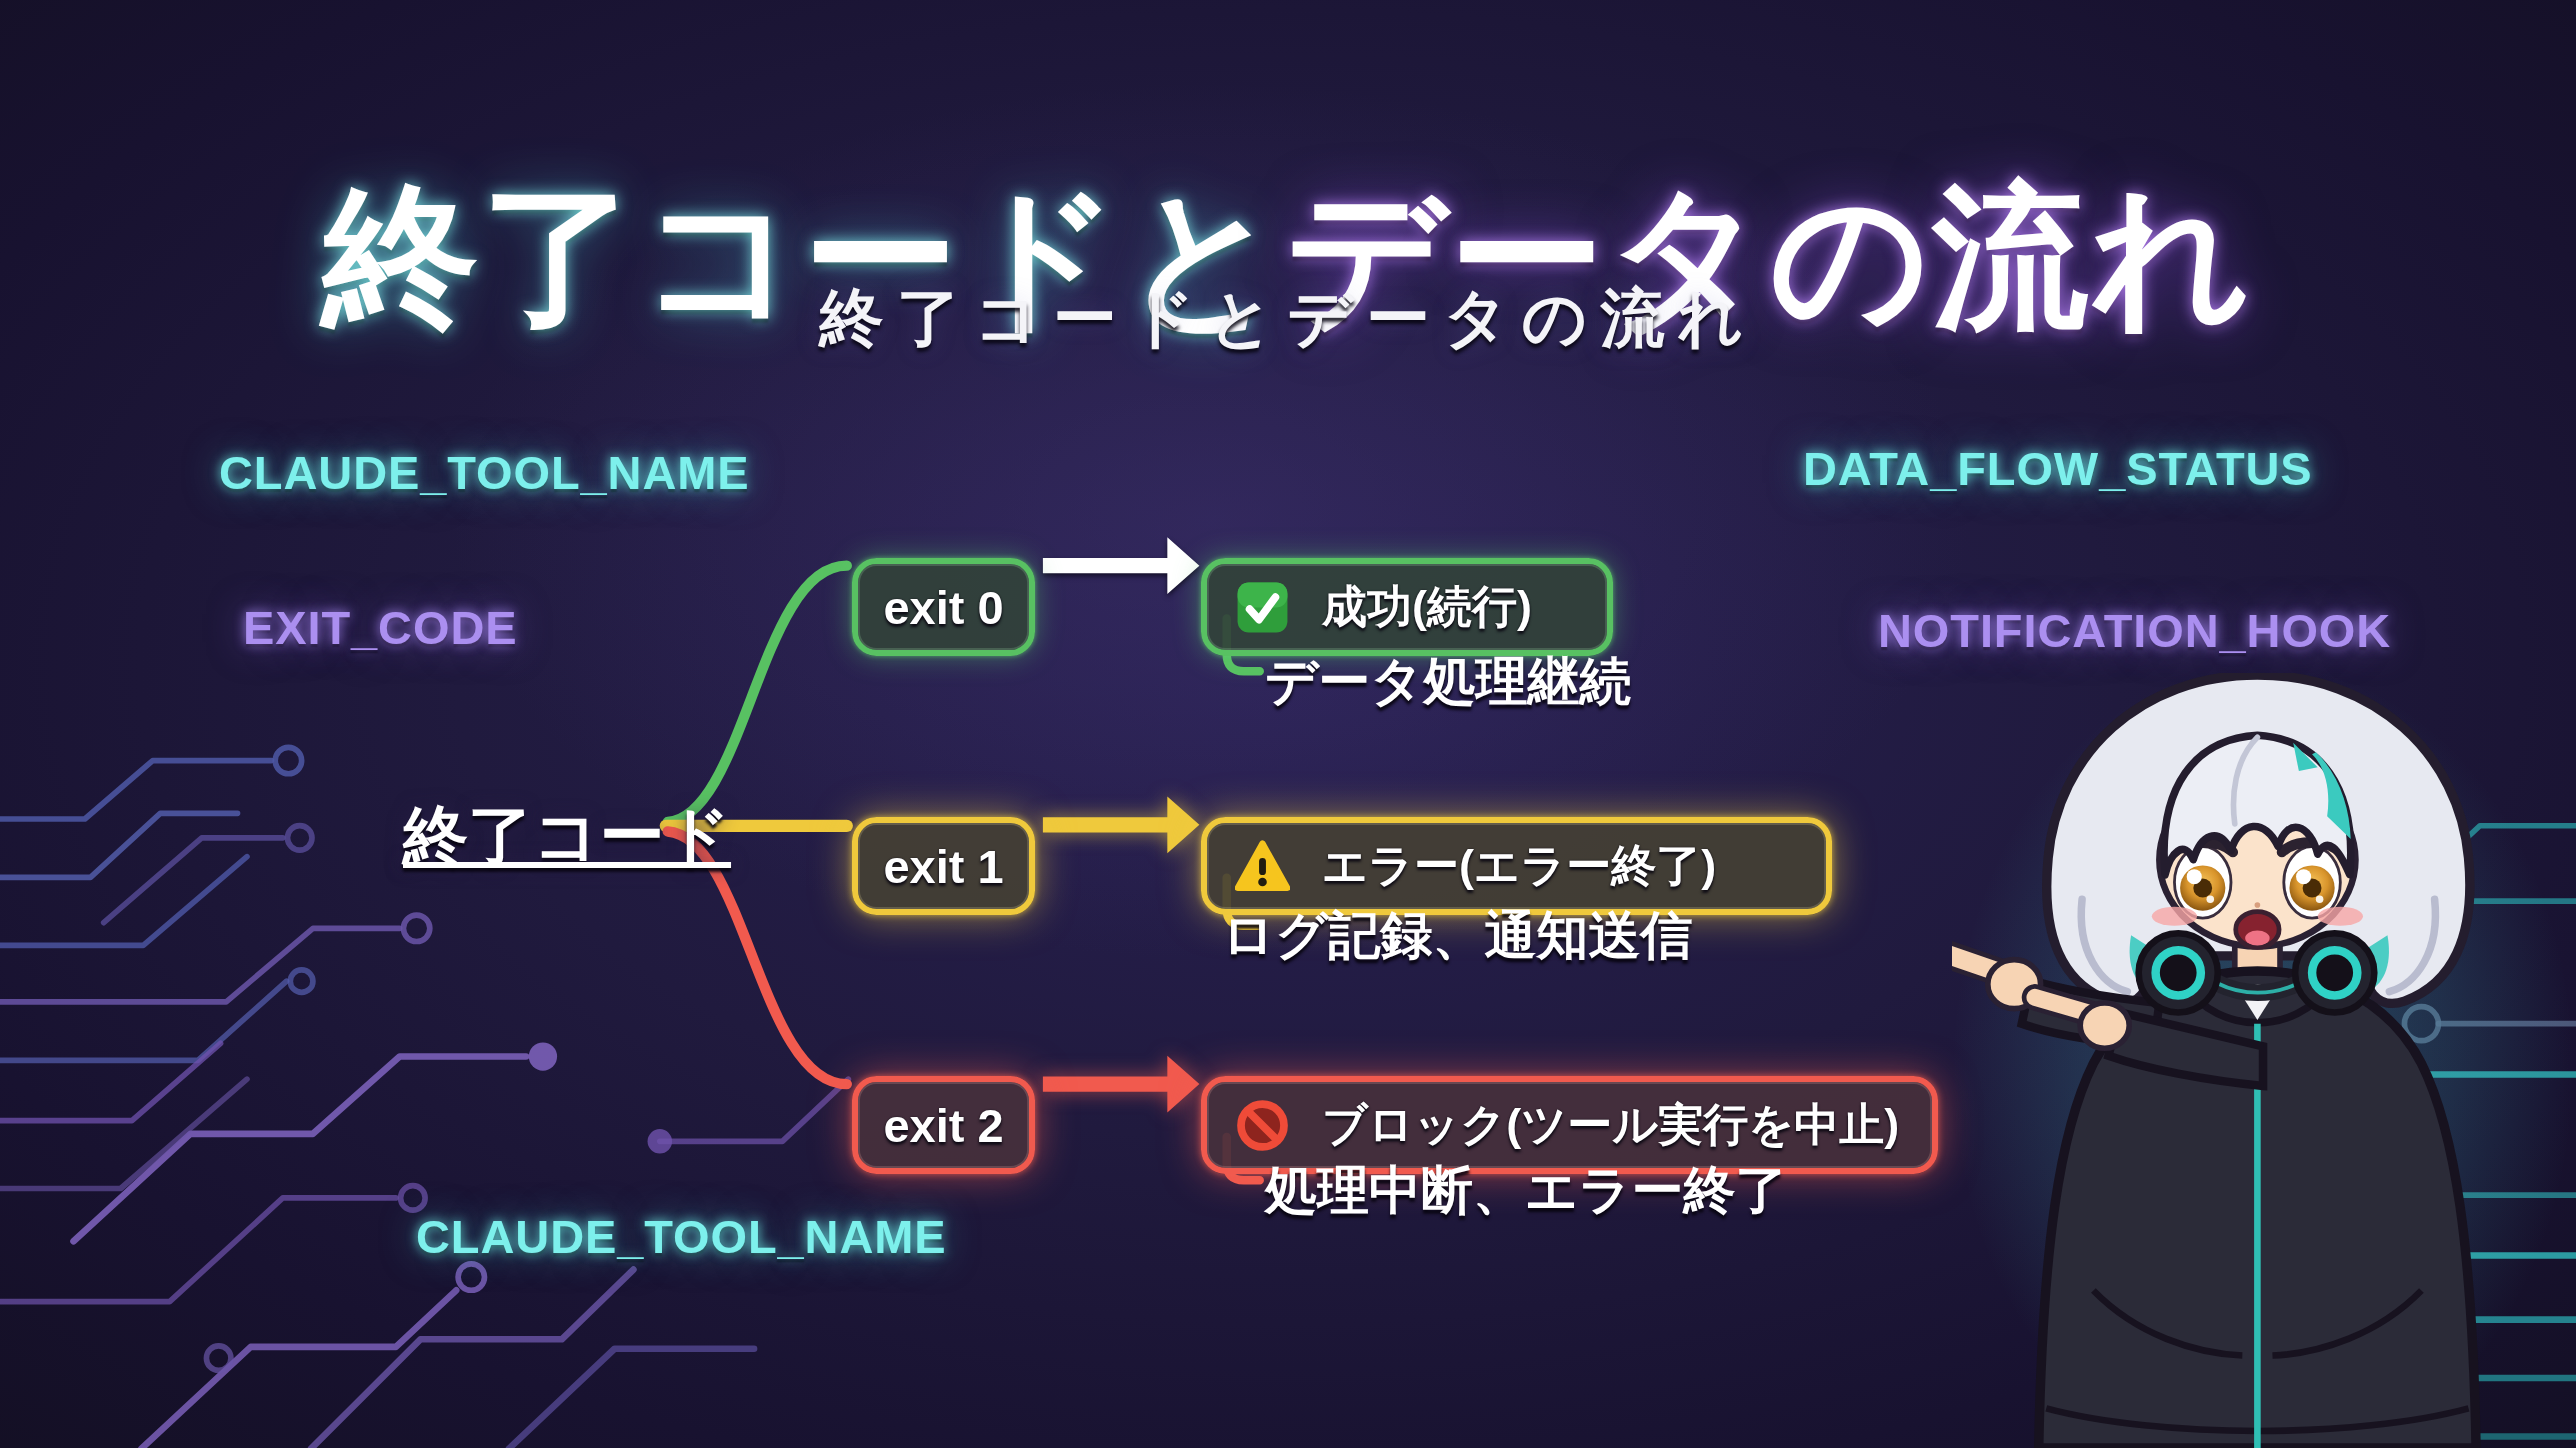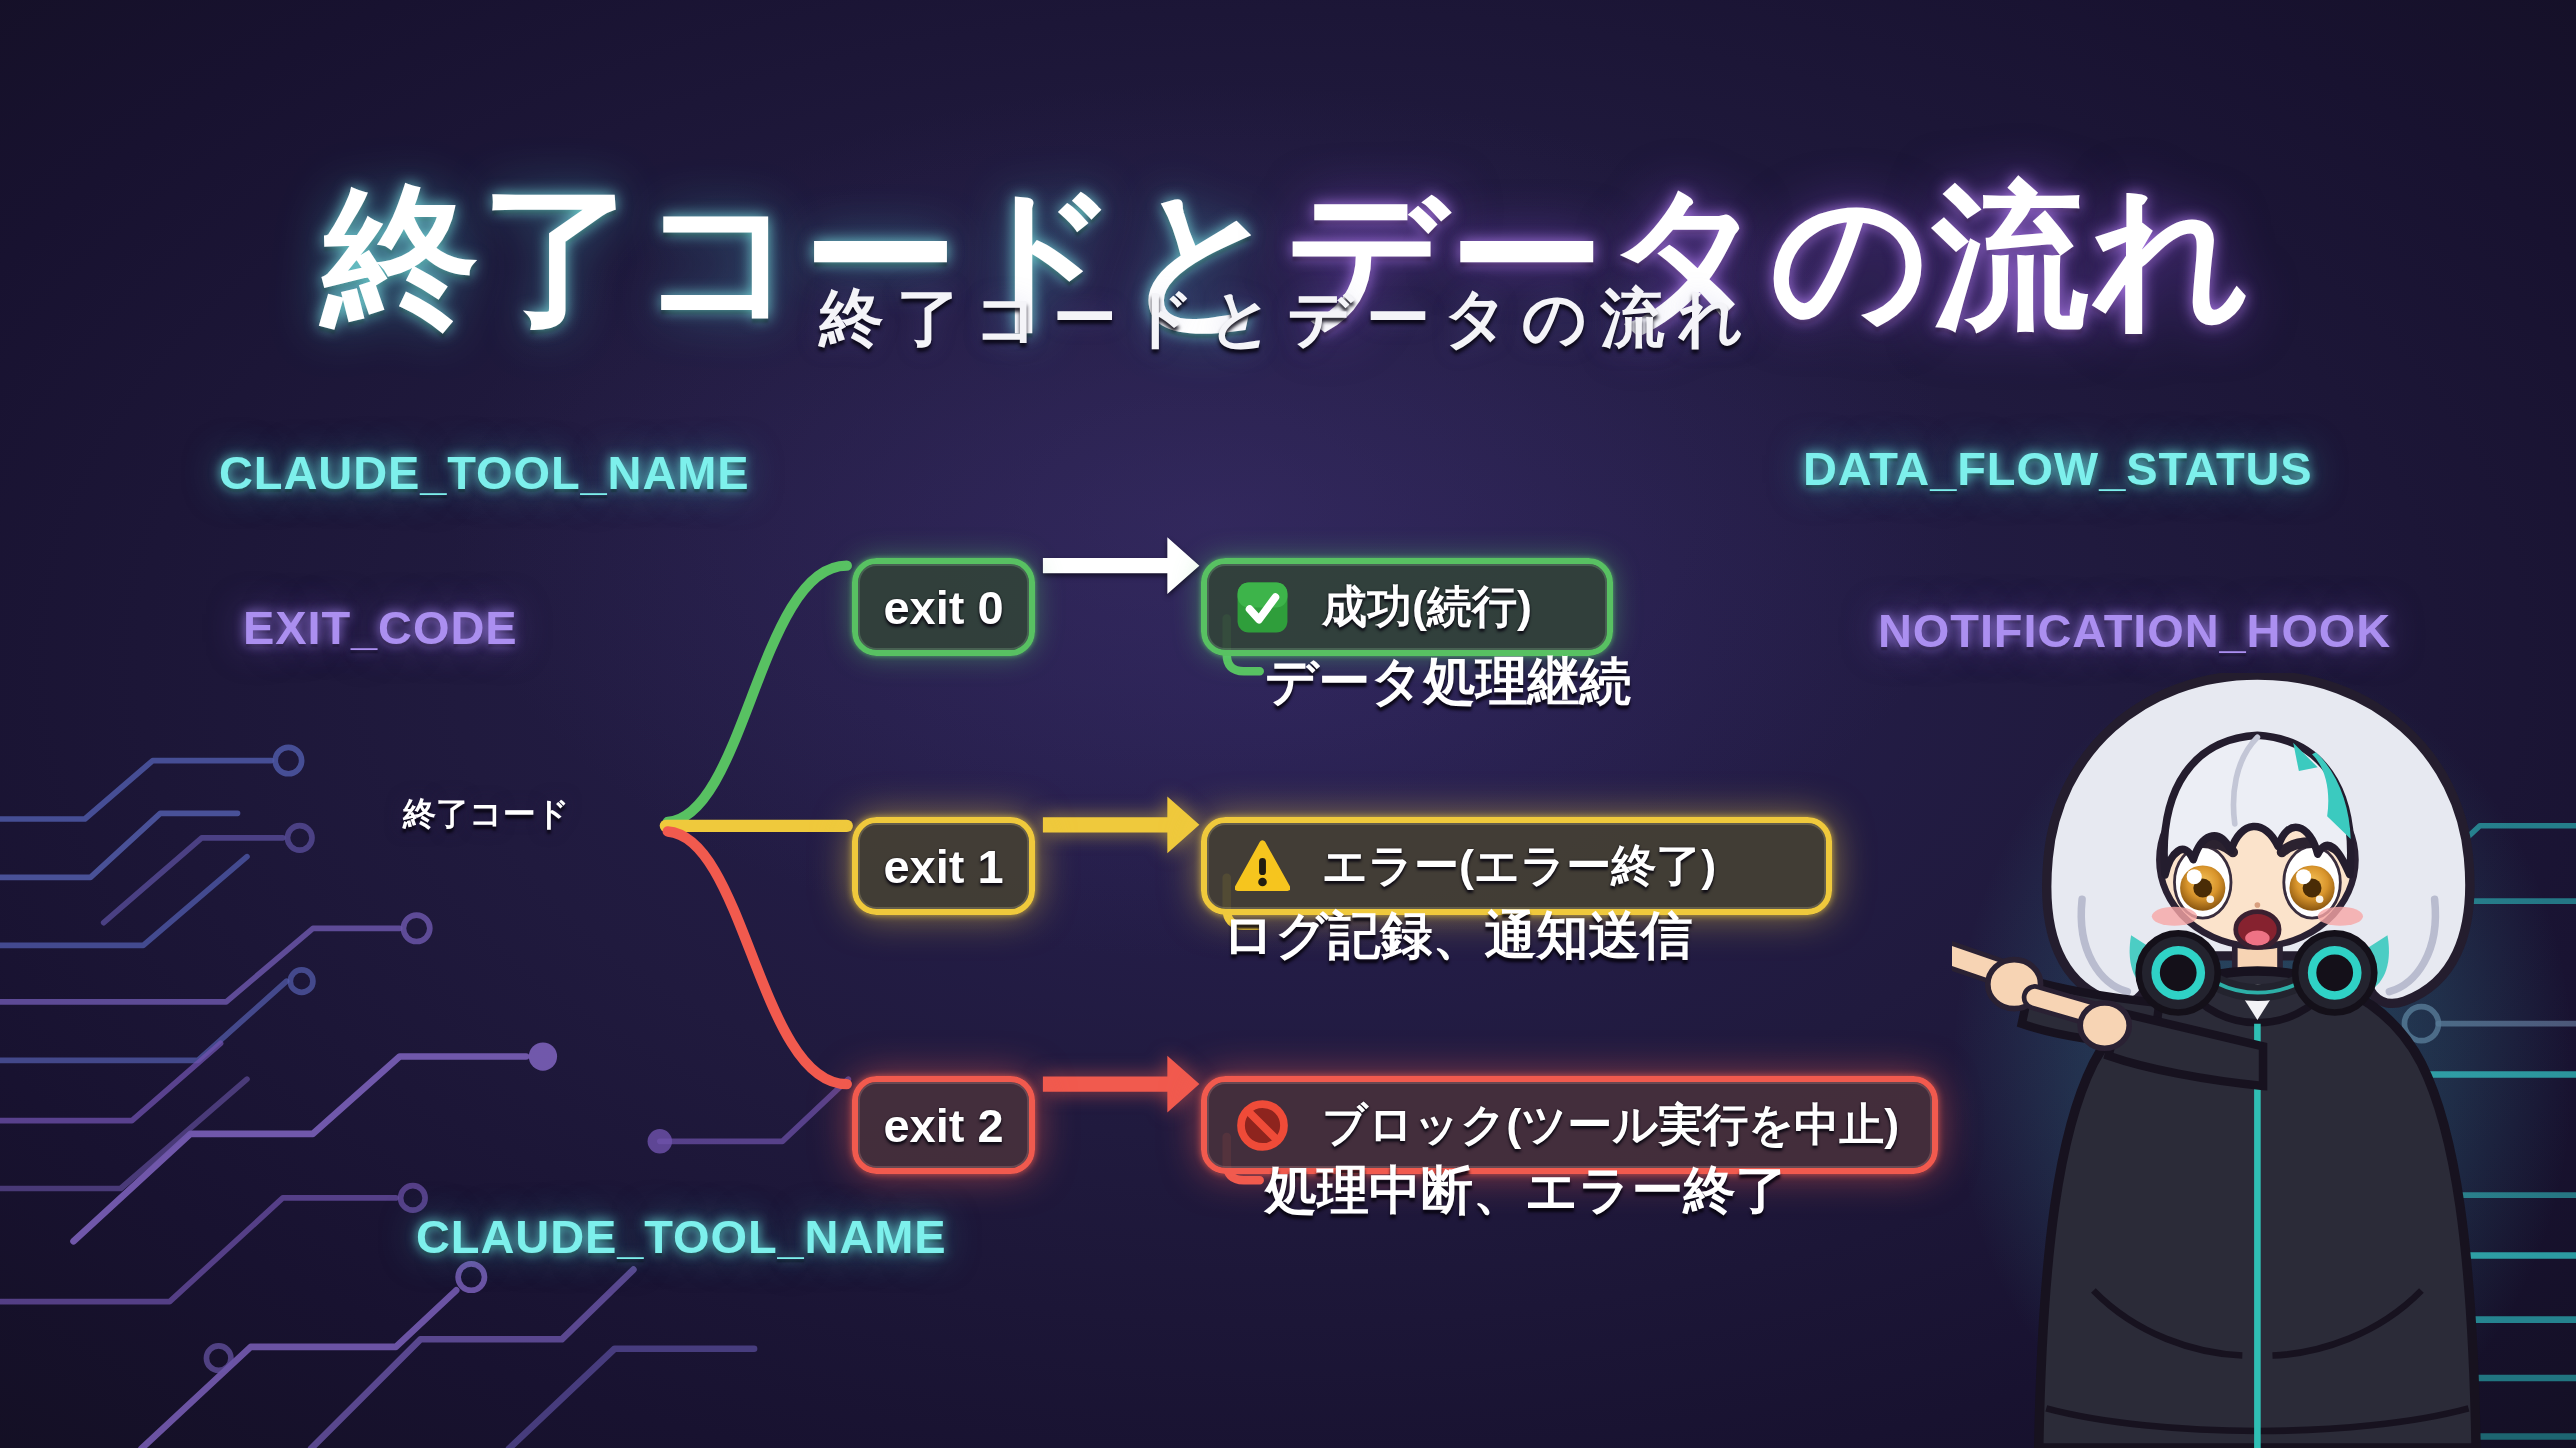--- a/index.html
+++ b/index.html
@@ -40,22 +40,23 @@
     text-shadow:0 0 11.3px rgba(110,238,232,.9),0 0 36px rgba(70,210,215,.55),0 2.8px 1.9px rgba(8,5,18,.8);
   }
   .env.purple{
     color:#ab8ff0;
     text-shadow:0 0 11.3px rgba(172,140,248,.9),0 0 36px rgba(150,110,240,.5),0 2.8px 1.9px rgba(8,5,18,.8);
   }
 
   
   .root-label{
     position:absolute;left:403px;top:792px;
-    font-size:33px;font-weight:bold;color:#ffffff;white-space:nowrap;
+    font-size:65px;font-weight:bold;color:#ffffff;white-space:nowrap;
     text-shadow:0 3.8px 2.8px rgba(8,5,18,.95),0 0 17px rgba(40,30,70,.8);
+    text-decoration:underline;
   }
   .node{
     position:absolute;height:98px;border-radius:24.5px;
     display:flex;align-items:center;justify-content:center;
     border:6.6px solid #888;background:rgba(52,56,58,0.88);margin-top:41px;
   }
   .node .txt{
     font-size:47px;font-weight:bold;color:#ffffff;white-space:nowrap;
     text-shadow:0 2.8px 2.8px rgba(10,8,18,.9),0 0 1.9px rgba(10,8,18,.8);
   }

